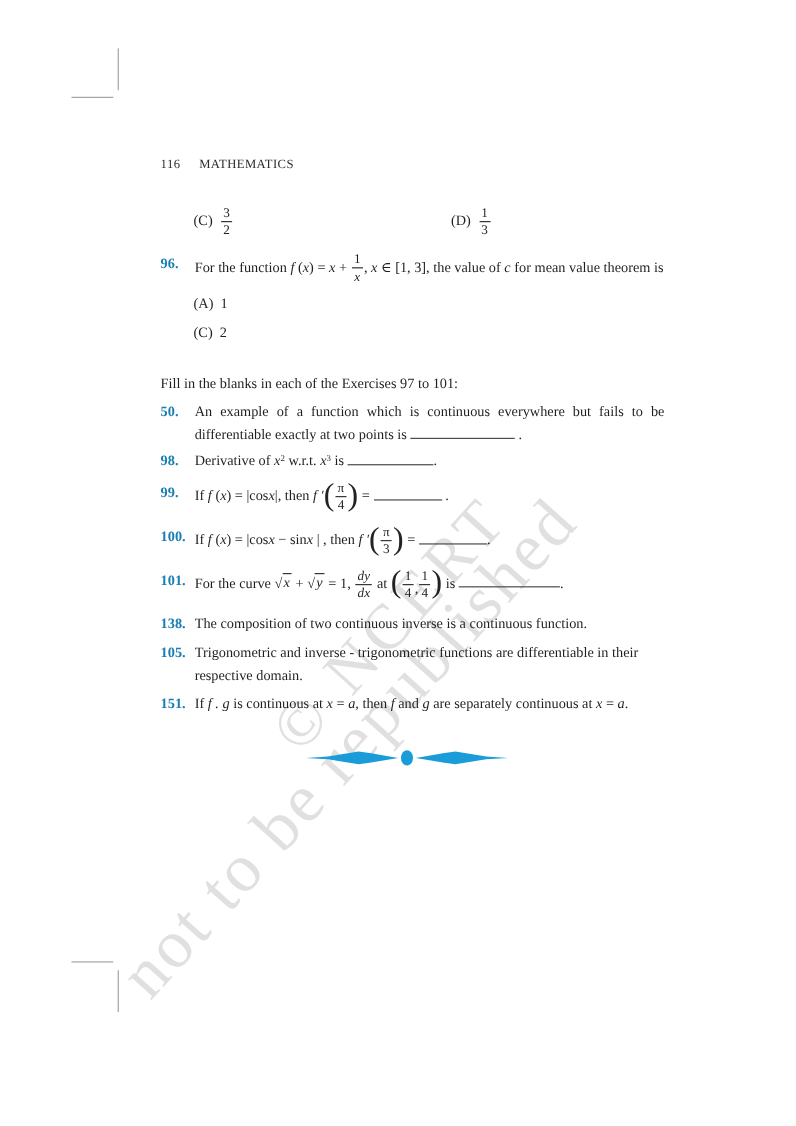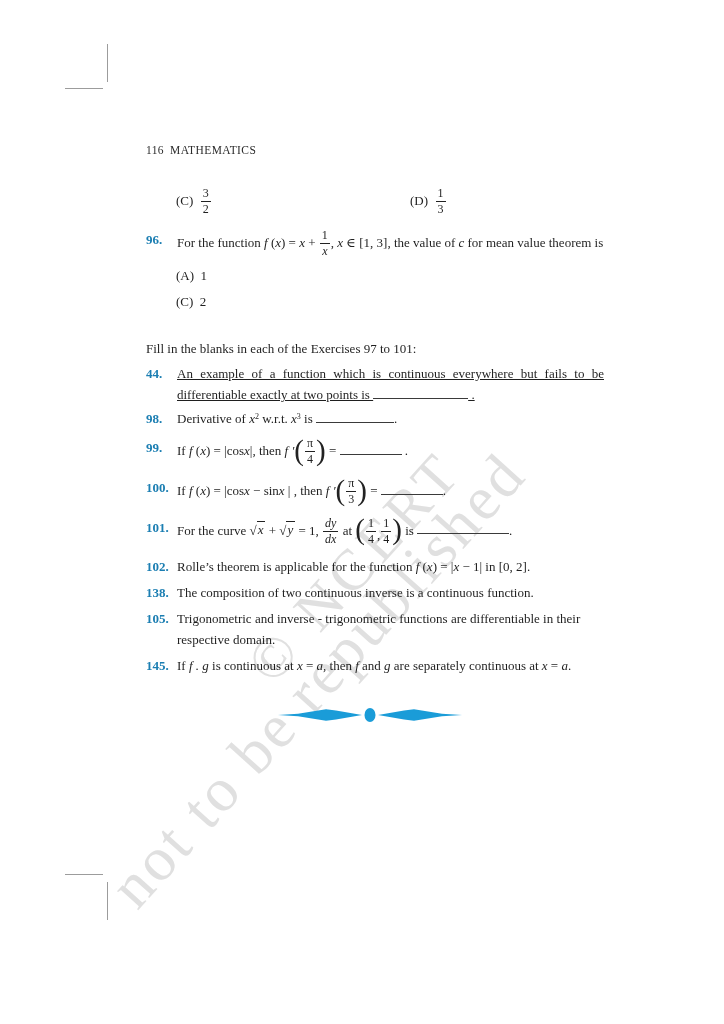--- a/index.html
+++ b/index.html
@@ -25,34 +25,34 @@
     position:absolute;z-index:0;color:var(--wm);
     font-family:"Liberation Serif","DejaVu Serif",serif;
     white-space:nowrap;pointer-events:none;
     transform-origin:left center;
   }
   .wm1{left:258px;top:640px;font-size:58px;letter-spacing:6px;transform:rotate(-48deg);}
   .wm2{left:122px;top:862px;font-size:62px;letter-spacing:3px;transform:rotate(-48deg);}
   
   .content{position:absolute;left:146px;top:140px;width:458px;z-index:1;line-height:21px;}
   .header{font-size:11.5px;letter-spacing:.4px;color:#2b2b2b;margin-bottom:26px;}
-  .header .rhead{margin-left:6px;}
+  .header .rhead{margin-left:17px;}
   
   .optrow{display:flex;margin-left:30px;margin-bottom:5px;}
   .optrow .o1{width:234px;}
   .optrow .o2{flex:1;}
   .optrow.tall{margin-bottom:12px;}
   
   .q{display:flex;align-items:flex-start;margin-bottom:5px;}
   .qnum{flex:0 0 31px;color:var(--accent);font-weight:bold;}
   .qbody{flex:1;}
   .q.tallq{margin:8px 0 10px 0;}
   .q.mb6{margin-bottom:6px;}
   .nw{white-space:nowrap;}
-  .just{text-align:justify;text-decoration:underline;}
+  .just{text-align:justify;}
   .instr{margin:2px 0 4px 0;}
   
   .frac{display:inline-block;text-align:center;vertical-align:middle;line-height:1.12;margin:0 1px;}
   .frac .fn{display:block;font-size:12px;padding:0 2px 1px 2px;}
   .frac .fd{display:block;font-size:12px;border-top:1px solid #222;padding:1px 2px 0 2px;}
   .frac.it{font-style:italic;}
   .frac.dit .fd{font-style:italic;}
   .pw{white-space:nowrap;display:inline-block;vertical-align:middle;}
   .pw .frac{vertical-align:middle;}
   .bigp{font-size:29px;line-height:0;vertical-align:middle;position:relative;top:-2px;color:#222;}
@@ -99,21 +99,21 @@
     <div class="optrow">
       <div class="o1">(A)&nbsp; 1</div>
     </div>
     <div class="optrow" style="margin-bottom:26px;">
       <div class="o1">(C)&nbsp; 2</div>
     </div>
 
     <div class="instr">Fill in the blanks in each of the Exercises 97 to 101:</div>
 
     <div class="q" style="margin-bottom:3px;">
-      <span class="qnum">44.</span>
+      <span class="qnum">50.</span>
       <div class="qbody just">An example of a function which is continuous everywhere but fails to be differentiable exactly at  two points is <span class="blank" style="width: 95px;"></span> .</div>
     </div>
 
     <div class="q mb6">
       <span class="qnum">98.</span>
       <div class="qbody">Derivative of <i>x</i><sup>2</sup> w.r.t. <i>x</i><sup>3</sup> is <span class="blank" style="width: 78px;"></span>.</div>
     </div>
 
     <div class="q tallq">
       <span class="qnum">99.</span>
@@ -124,38 +124,34 @@
       <span class="qnum">100.</span>
       <div class="qbody nw">If <i>f </i>(<i>x</i>) = |cos<i>x</i> − sin<i>x</i> | , then <i>f ′</i><span class="pw"><span class="bigp">(</span><span class="frac"><span class="fn">π</span><span class="fd">3</span></span><span class="bigp">)</span></span> = <span class="blank" style="width: 62px;"></span>.</div>
     </div>
 
     <div class="q tallq">
       <span class="qnum">101.</span>
       <div class="qbody nw">For the curve <span class="sqrt">√<span class="rad">x</span></span> + <span class="sqrt">√<span class="rad">y</span></span> = 1, <span class="frac it"><span class="fn">dy</span><span class="fd">dx</span></span> at <span class="pw"><span class="bigp">(</span><span class="frac"><span class="fn">1</span><span class="fd">4</span></span><span class="cm2">,</span><span class="frac"><span class="fn">1</span><span class="fd">4</span></span><span class="bigp">)</span></span> is <span class="blank" style="width: 92px;"></span>.</div>
     </div>
 
 
-    <div class="q">
-      <span class="qnum">102.</span>
-      <div class="qbody nw">Rolle’s theorem is applicable for the function <i>f </i>(<i>x</i>) = |<i>x</i> − 1| in [0, 2].</div>
-    </div>
 
 
     <div class="q">
       <span class="qnum">138.</span>
       <div class="qbody nw">The composition of two continuous inverse is a continuous function.</div>
     </div>
 
     <div class="q">
       <span class="qnum">105.</span>
       <div class="qbody">Trigonometric and inverse - trigonometric functions are differentiable in their respective domain.</div>
     </div>
 
     <div class="q">
-      <span class="qnum">145.</span>
+      <span class="qnum">151.</span>
       <div class="qbody nw">If <i>f . g</i> is continuous at <i>x</i> = <i>a,</i> then <i>f </i>and <i>g</i> are separately continuous at <i>x</i> = <i>a</i>.</div>
     </div>
 
     <div class="divider">
       <svg width="184" height="18" viewBox="0 0 184 18" aria-hidden="true">
         <polygon points="0,9 20,7.8 48,3.2 58,4.6 84,9 58,13.4 48,14.8 20,10.2"></polygon>
         <ellipse cx="92" cy="9" rx="5.5" ry="7"></ellipse>
         <polygon points="184,9 164,7.8 136,3.2 126,4.6 100,9 126,13.4 136,14.8 164,10.2"></polygon>
       </svg>
     </div>

